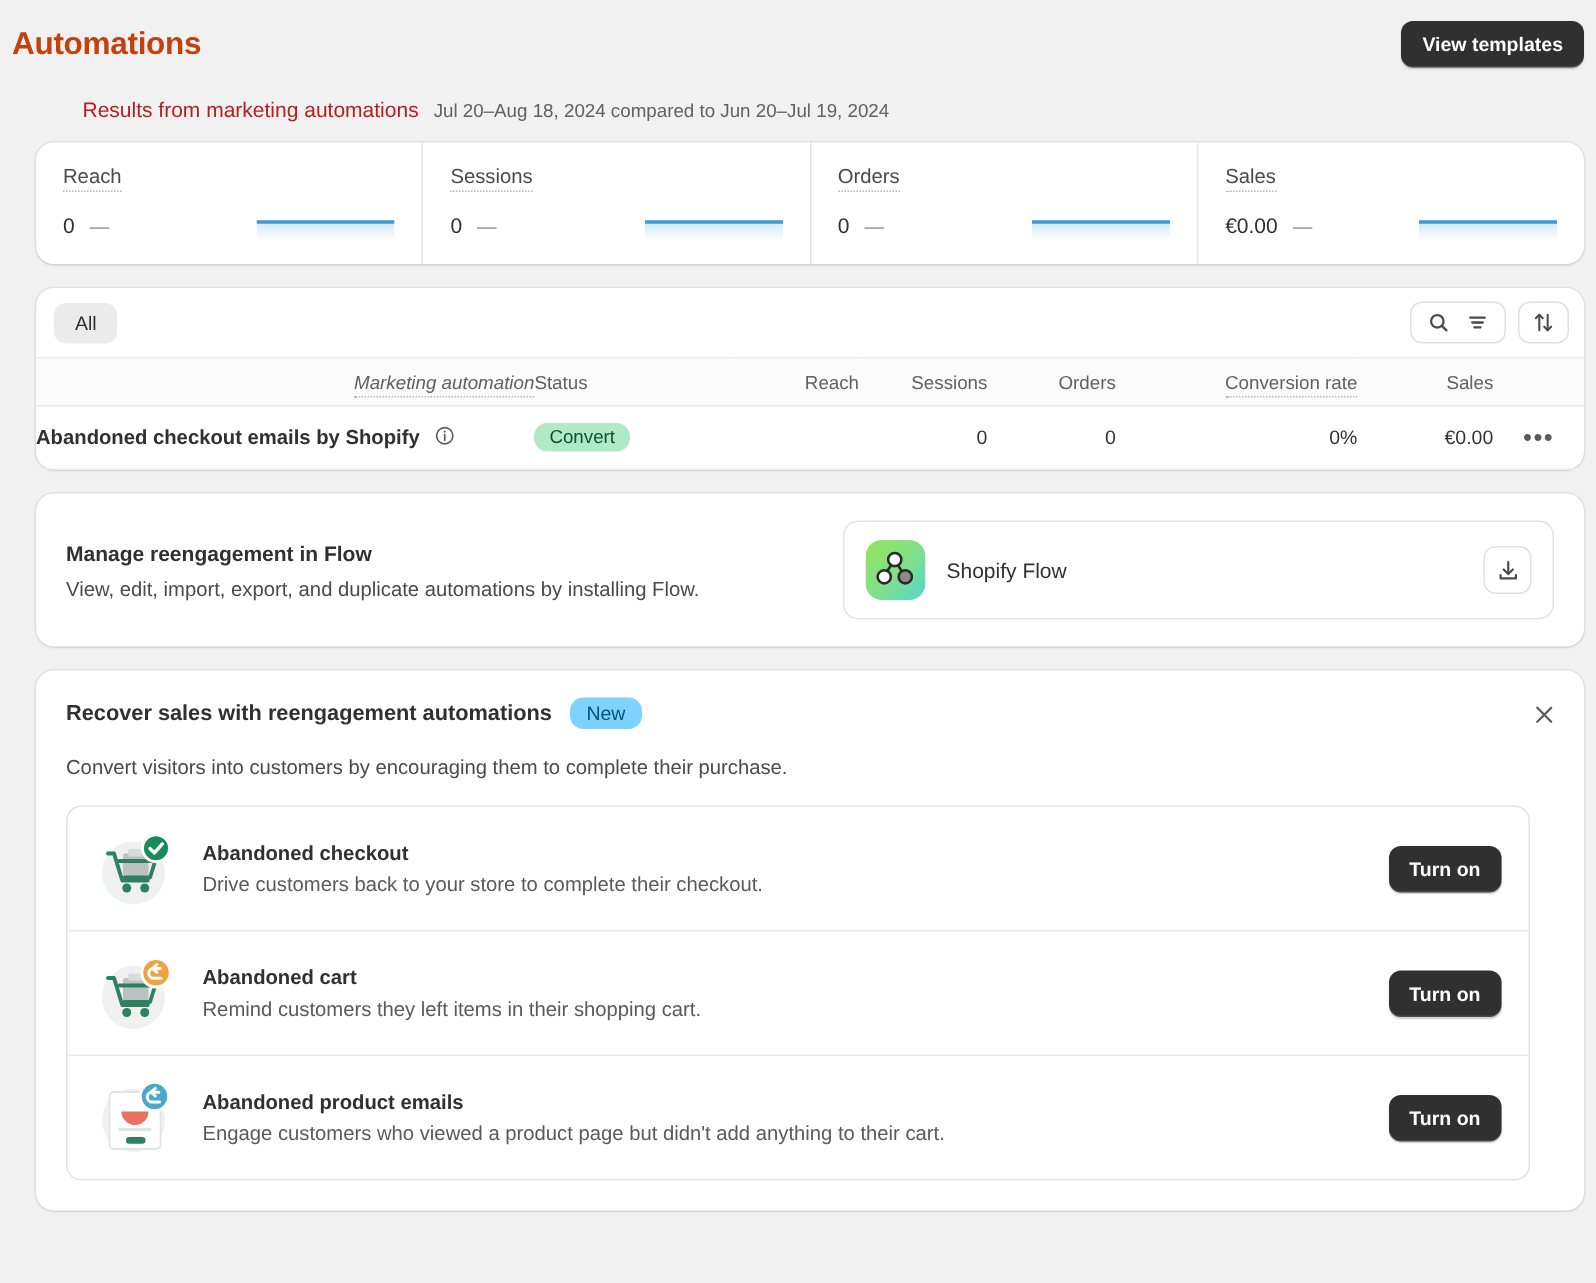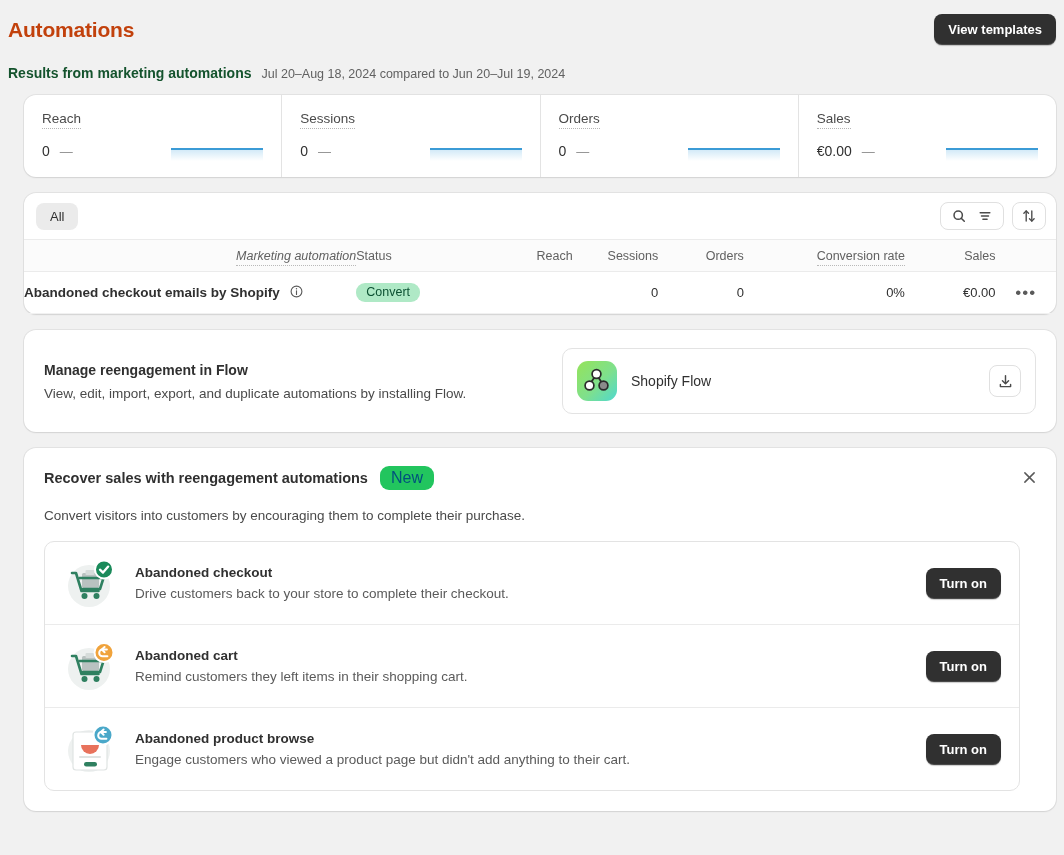--- a/index.html
+++ b/index.html
@@ -20,21 +20,21 @@
   .page-title { font-size: 21px; font-weight: 700; letter-spacing: -0.2px; color: #c2410c; }
   .btn-dark {
     background: #303030; color: #fff; border: none; border-radius: 8px;
     padding: 8px 14px; font-size: 13px; font-weight: 650;
     font-family: "Liberation Sans", sans-serif; cursor: pointer;
     box-shadow: inset 0 -1px 0 rgba(255,255,255,.12), 0 1px 1px rgba(0,0,0,.2);
   }
 
   
   .results-line { display: flex; align-items: baseline; gap: 10px; padding: 10px 0 14px 0; }
-  .results-title { font-size: 14px; font-weight: 700; color: #14532d; }
+  .results-title { font-size: 14px; font-weight: 400; color: #b91c1c; margin-left: 47px; }
   .results-range { font-size: 12.5px; color: #616161; }
 
   
   .card {
     background: #fff; border-radius: 12px;
     box-shadow: 0 0 0 1px rgba(0,0,0,.06), 0 1px 2px rgba(0,0,0,.07);
     margin-bottom: 16px;
     margin-left: 16px;
   }
 
@@ -123,21 +123,21 @@
     margin-left: auto; border: 1px solid #e0e0e0; border-radius: 8px;
     background: #fff; width: 32px; height: 32px;
     display: flex; align-items: center; justify-content: center; cursor: pointer;
   }
 
   
   .reeng { padding: 18px 36px 20px 20px; position: relative; }
   .reeng-head { display: flex; align-items: center; gap: 12px; }
   .reeng-title { font-size: 14.5px; font-weight: 700; color: #303030; }
   .badge-new {
-    background: #22c55e; color: #00527c; font-size: 16px;
+    background: #7dd3fc; color: #00527c; font-size: 13px;
     border-radius: 9px; padding: 3px 11px;
   }
   .reeng-close {
     position: absolute; right: 16px; top: 18px;
     font-size: 16px; color: #5a5a5a; cursor: pointer;
     width: 22px; height: 22px; display: flex; align-items: center; justify-content: center;
   }
   .reeng-sub { font-size: 13.5px; color: #4a4a4a; margin-top: 18px; }
   .reeng-list {
     margin-top: 18px; border: 1px solid #e3e3e3; border-radius: 10px; overflow: hidden;
@@ -410,21 +410,21 @@
               <rect x="10" y="10" width="34" height="38" rx="3" fill="#ffffff" stroke="#e0e4e3" stroke-width="1.2"></rect>
               <path d="M18 23 a9 9 0 0 0 18 0 z" fill="#e8725c"></path>
               <line x1="17" y1="35" x2="37" y2="35" stroke="#dfe3e2" stroke-width="2" stroke-linecap="round"></line>
               <rect x="21" y="40" width="13" height="4.5" rx="2.2" fill="#2f8060"></rect>
               <circle cx="40" cy="13" r="9.5" fill="#4aa8c9" stroke="#fff" stroke-width="2"></circle>
               <path d="M43.4 16.7 h-4.9 a3.3 3.3 0 0 1 0-6.6 h4.4" fill="none" stroke="#fff" stroke-width="2" stroke-linecap="round"></path>
               <polyline points="40.6,7.5 37.8,10.1 40.6,12.7" fill="none" stroke="#fff" stroke-width="2" stroke-linecap="round" stroke-linejoin="round"></polyline>
             </svg>
           </span>
           <div class="reeng-text">
-            <div class="reeng-item-title">Abandoned product browse</div>
+            <div class="reeng-item-title">Abandoned product emails</div>
             <div class="reeng-item-sub">Engage customers who viewed a product page but didn't add anything to their cart.</div>
           </div>
           <button class="btn-dark">Turn on</button>
         </div>
 
       </div>
     </div>
   </div>
 
 </div>

